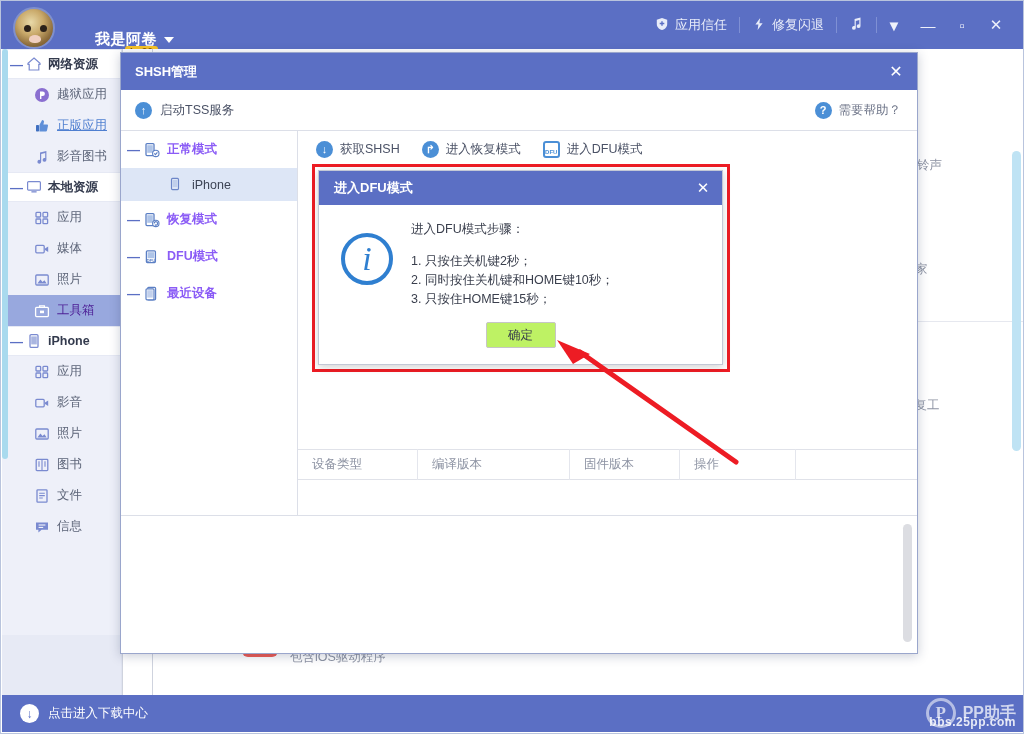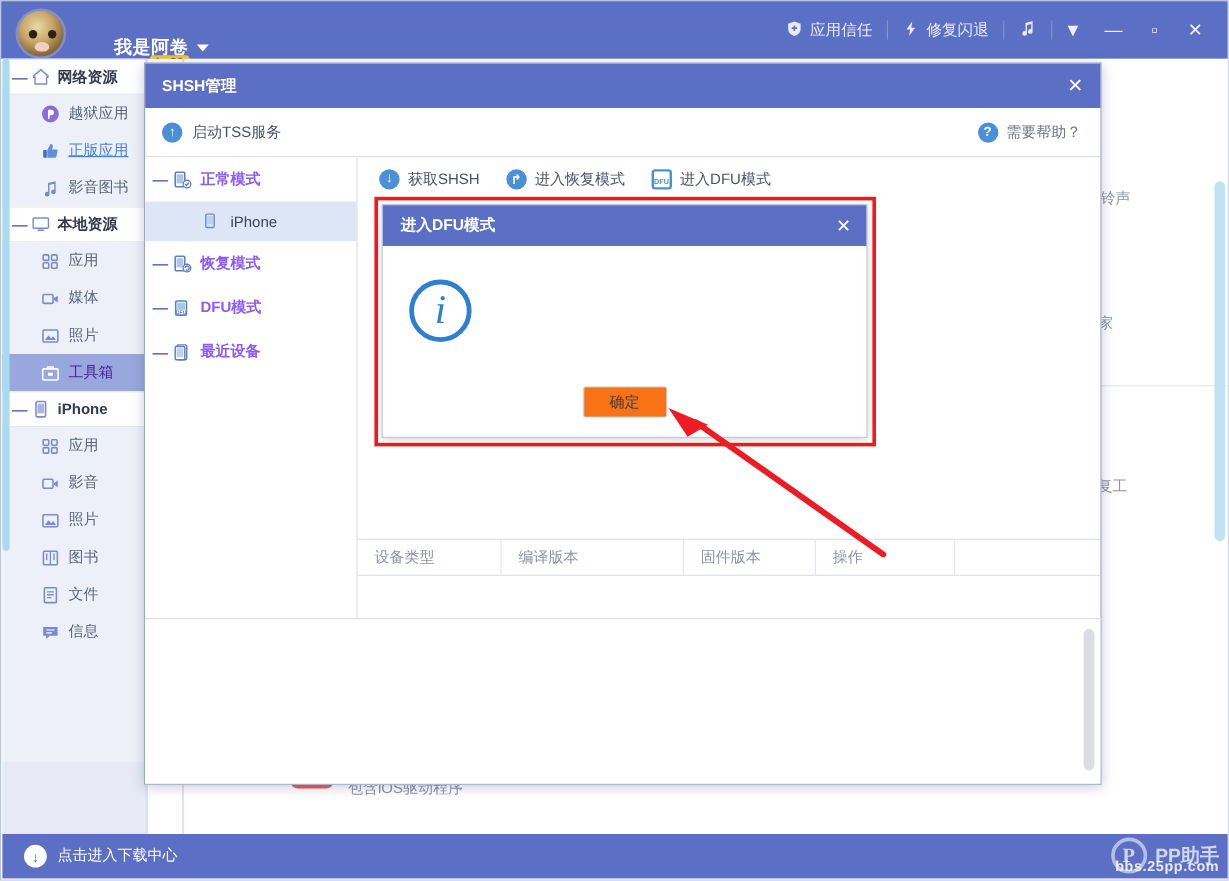--- a/index.html
+++ b/index.html
@@ -296,21 +296,21 @@
     margin: 14px 0 0 22px; flex: none;
   }
   .dfu-text { margin-left: 18px; padding-top: 2px; }
   .dfu-head-line { font-size: 12.5px; color: #3a3f4d; margin-bottom: 14px; }
   .dfu-step { font-size: 12.5px; color: #3a3f4d; line-height: 19px; }
   .dfu-okwrap {
     position: absolute; left: 0; right: 0; bottom: 16px;
     display: flex; justify-content: center;
   }
   .dfu-ok {
-    width: 70px; height: 26px; background: #f97316;
+    width: 70px; height: 26px; background: #bef264;
     border: 1px solid #c6c6c6; border-radius: 2px;
     font-size: 12.5px; color: #3a3f4d;
     display: flex; align-items: center; justify-content: center;
     font-family: Liberation Sans, sans-serif;
   }
 
   
   .watermark {
     position: absolute; right: 8px; bottom: 6px;
     display: flex; align-items: center; gap: 7px;
@@ -670,20 +670,26 @@
 
   <div class="red-box"></div>
 
   <div class="dfu-modal">
     <div class="dfu-title">
       <span>进入DFU模式</span>
       <span class="dfu-close">✕</span>
     </div>
     <div class="dfu-content">
       <div class="info-icon">i</div>
+      <div class="dfu-text">
+        <div class="dfu-head-line">进入DFU模式步骤：</div>
+        <div class="dfu-step">1. 只按住关机键2秒；</div>
+        <div class="dfu-step">2. 同时按住关机键和HOME键10秒；</div>
+        <div class="dfu-step">3. 只按住HOME键15秒；</div>
+      </div>
     </div>
     <div class="dfu-okwrap">
       <div class="dfu-ok">确定</div>
     </div>
   </div>
 
   <svg class="red-arrow" width="210" height="140" viewBox="0 0 210 140">
     <path d="M196 132 L40 22" stroke="#ed1c24" stroke-width="5" stroke-linecap="round"></path>
     <path d="M17 10 L50 24 L33 34 Z" fill="#ed1c24"></path>
   </svg>

